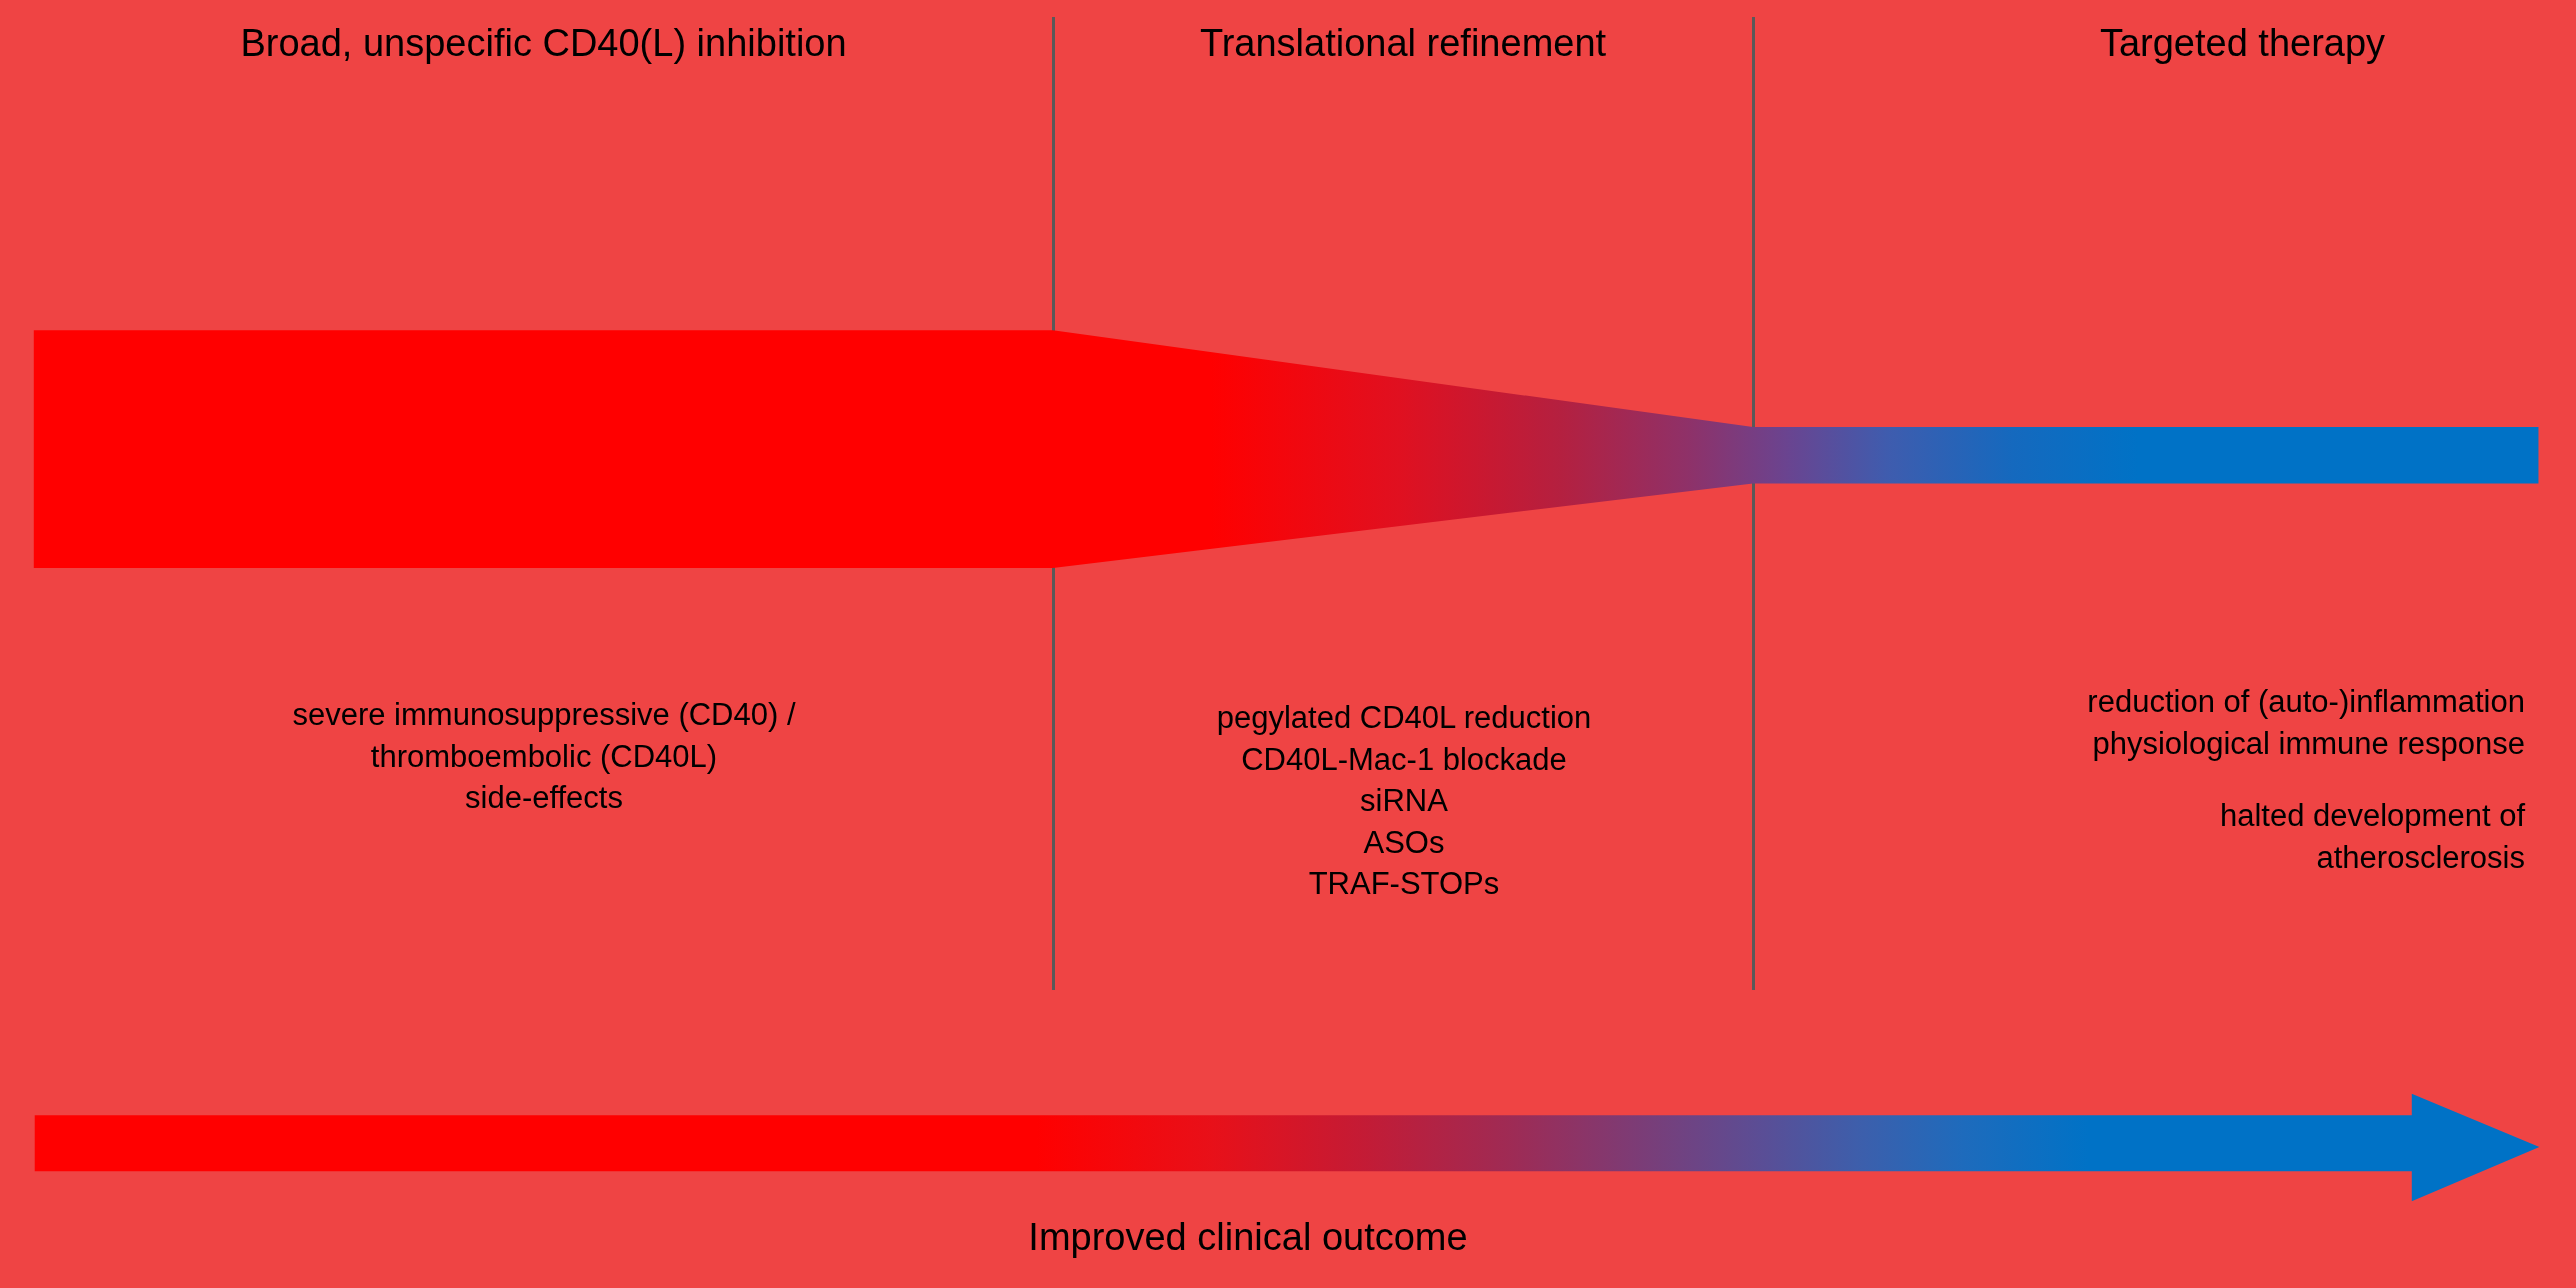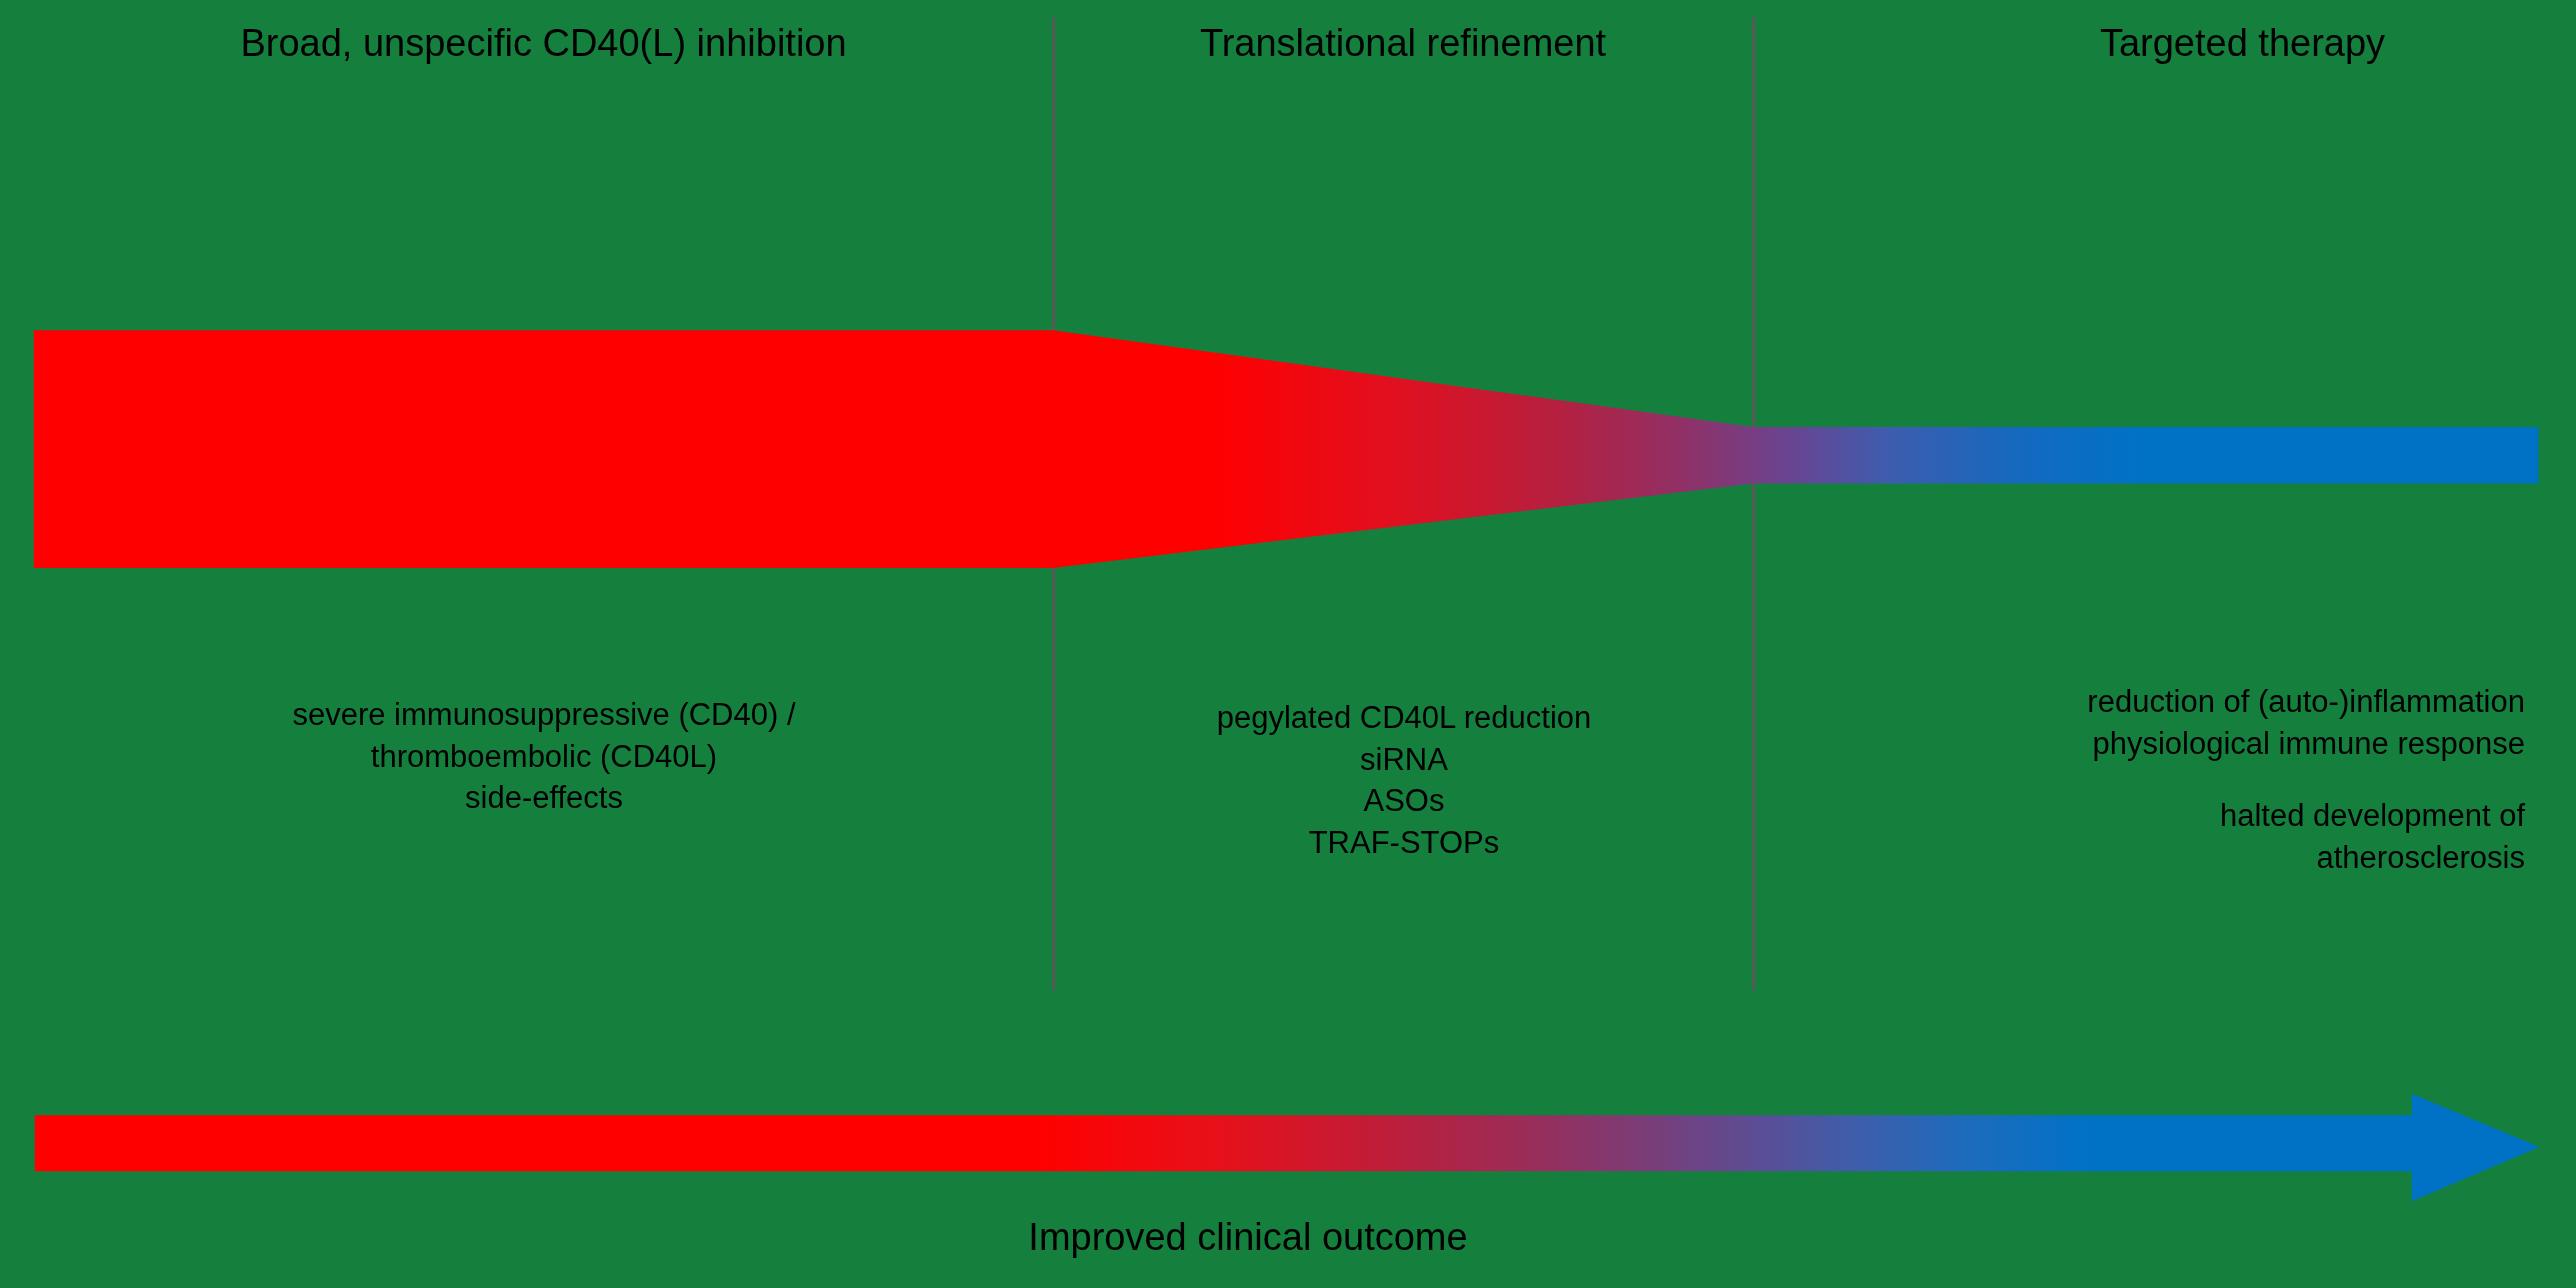--- a/index.html
+++ b/index.html
@@ -7,21 +7,21 @@
     padding: 0;
     background: #ffffff;
   }
   body {
     font-family: "Liberation Sans", sans-serif;
   }
   #canvas {
     position: relative;
     width: 2576px;
     height: 1288px;
-    background: #15803d;
+    background: #ef4444;
     overflow: hidden;
   }
 
   
   .col-header {
     position: absolute;
     top: 20.6px;
     text-align: center;
     font-size: 38px;
     line-height: 1.2;
@@ -118,20 +118,21 @@
   </svg>
 
   <div class="col-body" id="body-col-0">
     <span class="body-line">severe immunosuppressive  (CD40) /</span>
     <span class="body-line">thromboembolic (CD40L)</span>
     <span class="body-line">side-effects</span>
   </div>
 
   <div class="col-body" id="body-col-1">
     <span class="body-line">pegylated CD40L reduction</span>
+    <span class="body-line">CD40L-Mac-1 blockade</span>
     <span class="body-line">siRNA</span>
     <span class="body-line">ASOs</span>
     <span class="body-line">TRAF-STOPs</span>
   </div>
 
   <div class="col-body" id="body-col-2">
     <span class="body-line">reduction of (auto-)inflammation</span>
     <span class="body-line">physiological immune response</span>
     <span class="body-gap"></span>
     <span class="body-line">halted development of</span>

